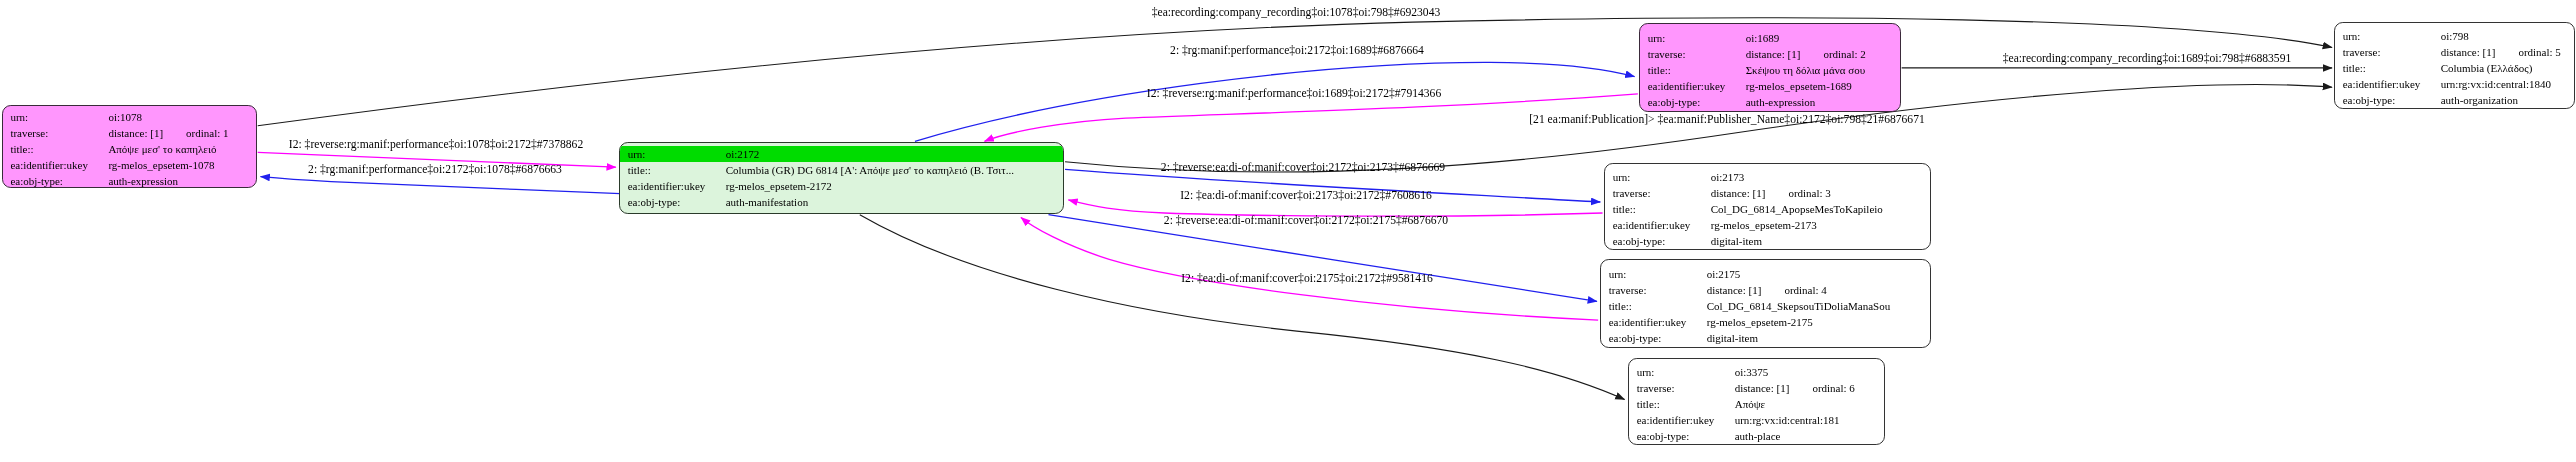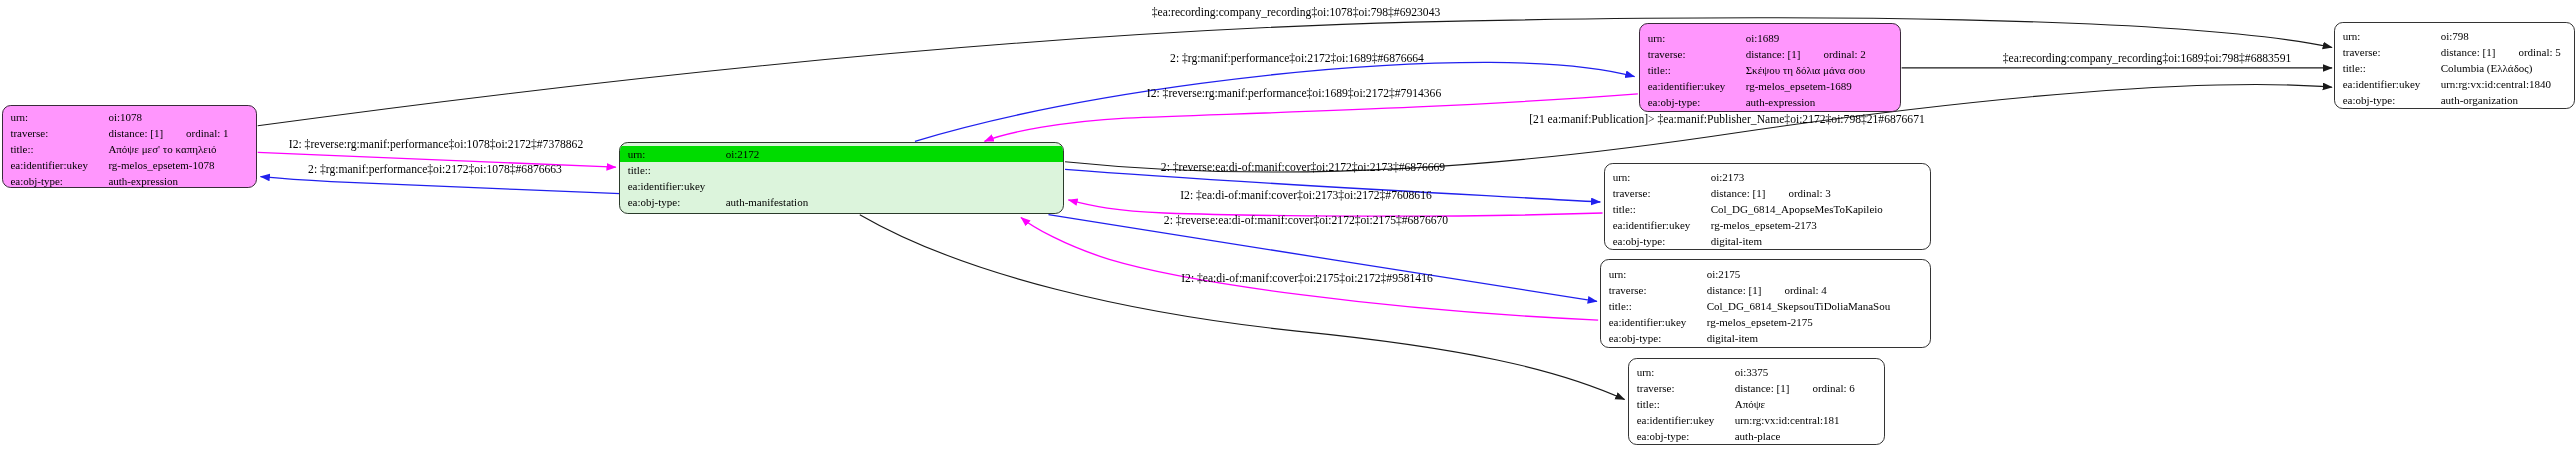--- a/index.html
+++ b/index.html
@@ -77,23 +77,25 @@
       </div>
   </div>
 
   <div class="node green" style="left:619px;top:142px;width:445px;height:72px;padding:2.8px 0">
     <div class="row hl">
         <span class="k">urn:</span>
         <span class="v">oi:2172</span>
       </div>
     <div class="row">
         <span class="k">title::</span>
-      </div>
-    <div class="row">
-        <span class="k">ea:identifier:ukey</span>
+        <span class="v">Columbia (GR) DG 6814 [Α': Απόψε μεσ' το καπηλειό (Β. Τσιτ...</span>
+      </div>
+    <div class="row">
+        <span class="k">ea:identifier:ukey</span>
+        <span class="v">rg-melos_epsetem-2172</span>
       </div>
     <div class="row">
         <span class="k">ea:obj-type:</span>
         <span class="v">auth-manifestation</span>
       </div>
   </div>
 
   <div class="node pink" style="left:1639px;top:23px;width:262px;height:89px;padding:5.5px 0">
     <div class="row">
         <span class="k">urn:</span>
@@ -203,21 +205,21 @@
         <span class="k">ea:identifier:ukey</span>
         <span class="v">urn:rg:vx:id:central:181</span>
       </div>
     <div class="row">
         <span class="k">ea:obj-type:</span>
         <span class="v">auth-place</span>
       </div>
   </div>
 
   <div class="edge-label" style="left:1296px;top:5.5px">‡ea:recording:company_recording‡oi:1078‡oi:798‡#6923043</div>
-  <div class="edge-label" style="left:1297px;top:52px">2: ‡rg:manif:performance‡oi:2172‡oi:1689‡#6876664</div>
+  <div class="edge-label" style="left:1297px;top:44px">2: ‡rg:manif:performance‡oi:2172‡oi:1689‡#6876664</div>
   <div class="edge-label" style="left:1294px;top:87px">I2: ‡reverse:rg:manif:performance‡oi:1689‡oi:2172‡#7914366</div>
   <div class="edge-label" style="left:2147px;top:52px">‡ea:recording:company_recording‡oi:1689‡oi:798‡#6883591</div>
   <div class="edge-label" style="left:1727px;top:113px">[21 ea:manif:Publication]&gt; ‡ea:manif:Publisher_Name‡oi:2172‡oi:798‡21#6876671</div>
   <div class="edge-label" style="left:436px;top:138px">I2: ‡reverse:rg:manif:performance‡oi:1078‡oi:2172‡#7378862</div>
   <div class="edge-label" style="left:435px;top:163px">2: ‡rg:manif:performance‡oi:2172‡oi:1078‡#6876663</div>
   <div class="edge-label" style="left:1303px;top:161px">2: ‡reverse:ea:di-of:manif:cover‡oi:2172‡oi:2173‡#6876669</div>
   <div class="edge-label" style="left:1306px;top:189px">I2: ‡ea:di-of:manif:cover‡oi:2173‡oi:2172‡#7608616</div>
   <div class="edge-label" style="left:1306px;top:214px">2: ‡reverse:ea:di-of:manif:cover‡oi:2172‡oi:2175‡#6876670</div>
   <div class="edge-label" style="left:1307px;top:272px">I2: ‡ea:di-of:manif:cover‡oi:2175‡oi:2172‡#9581416</div>
 

